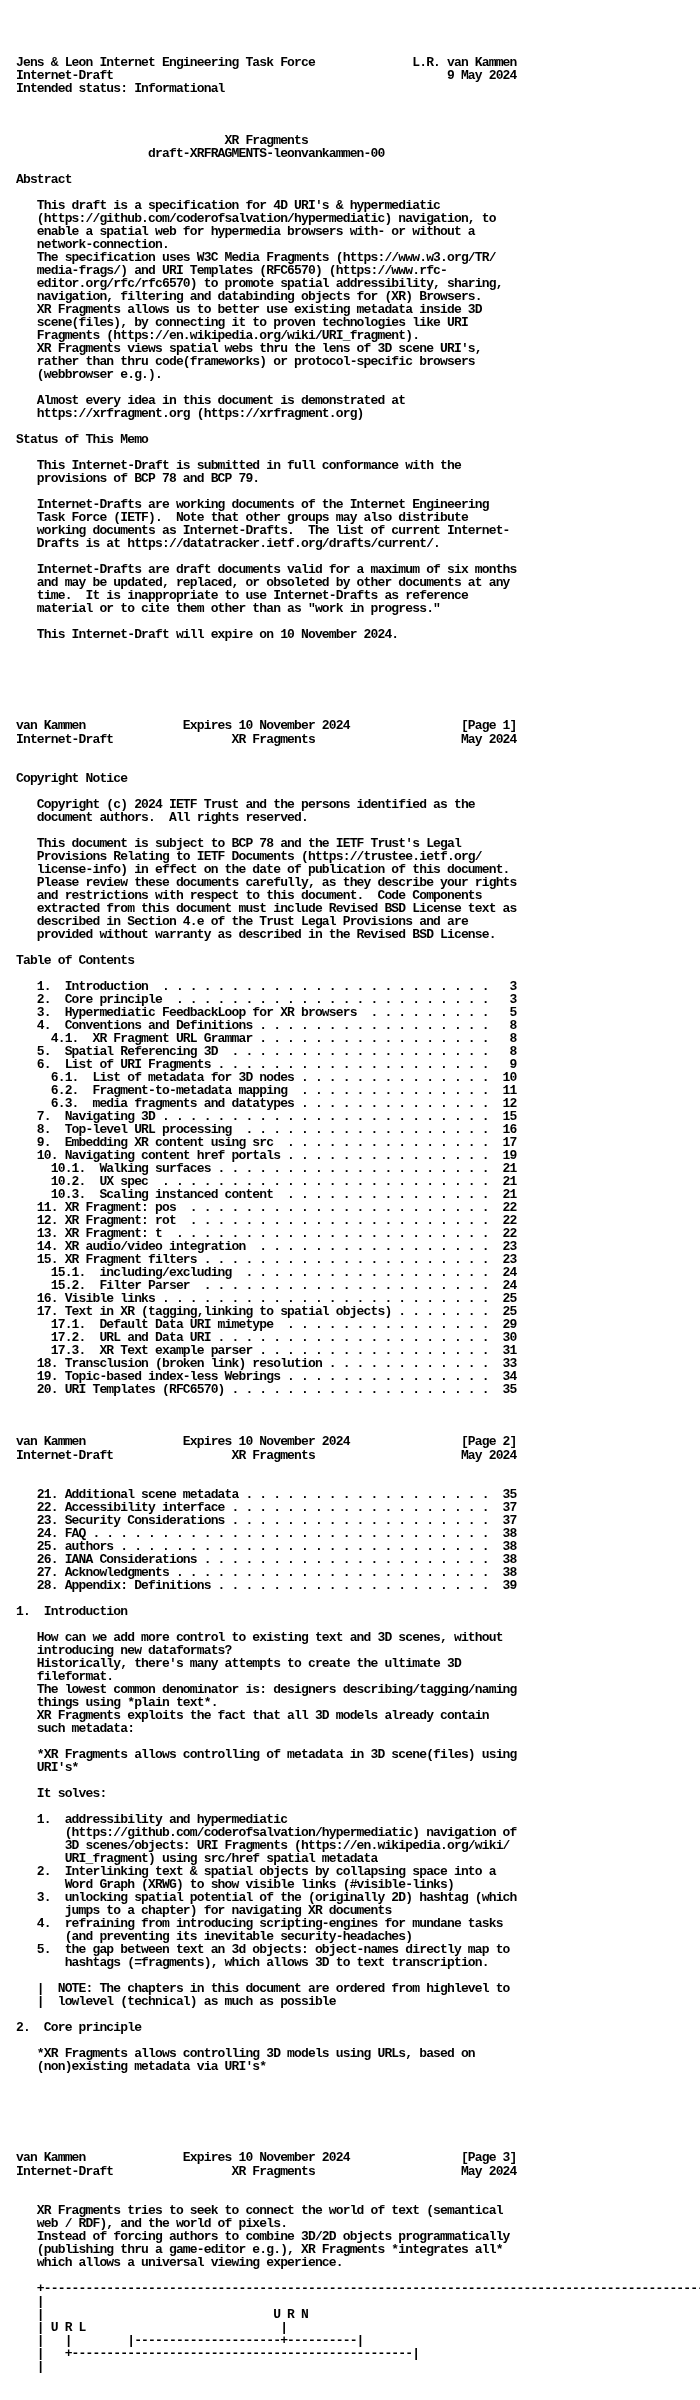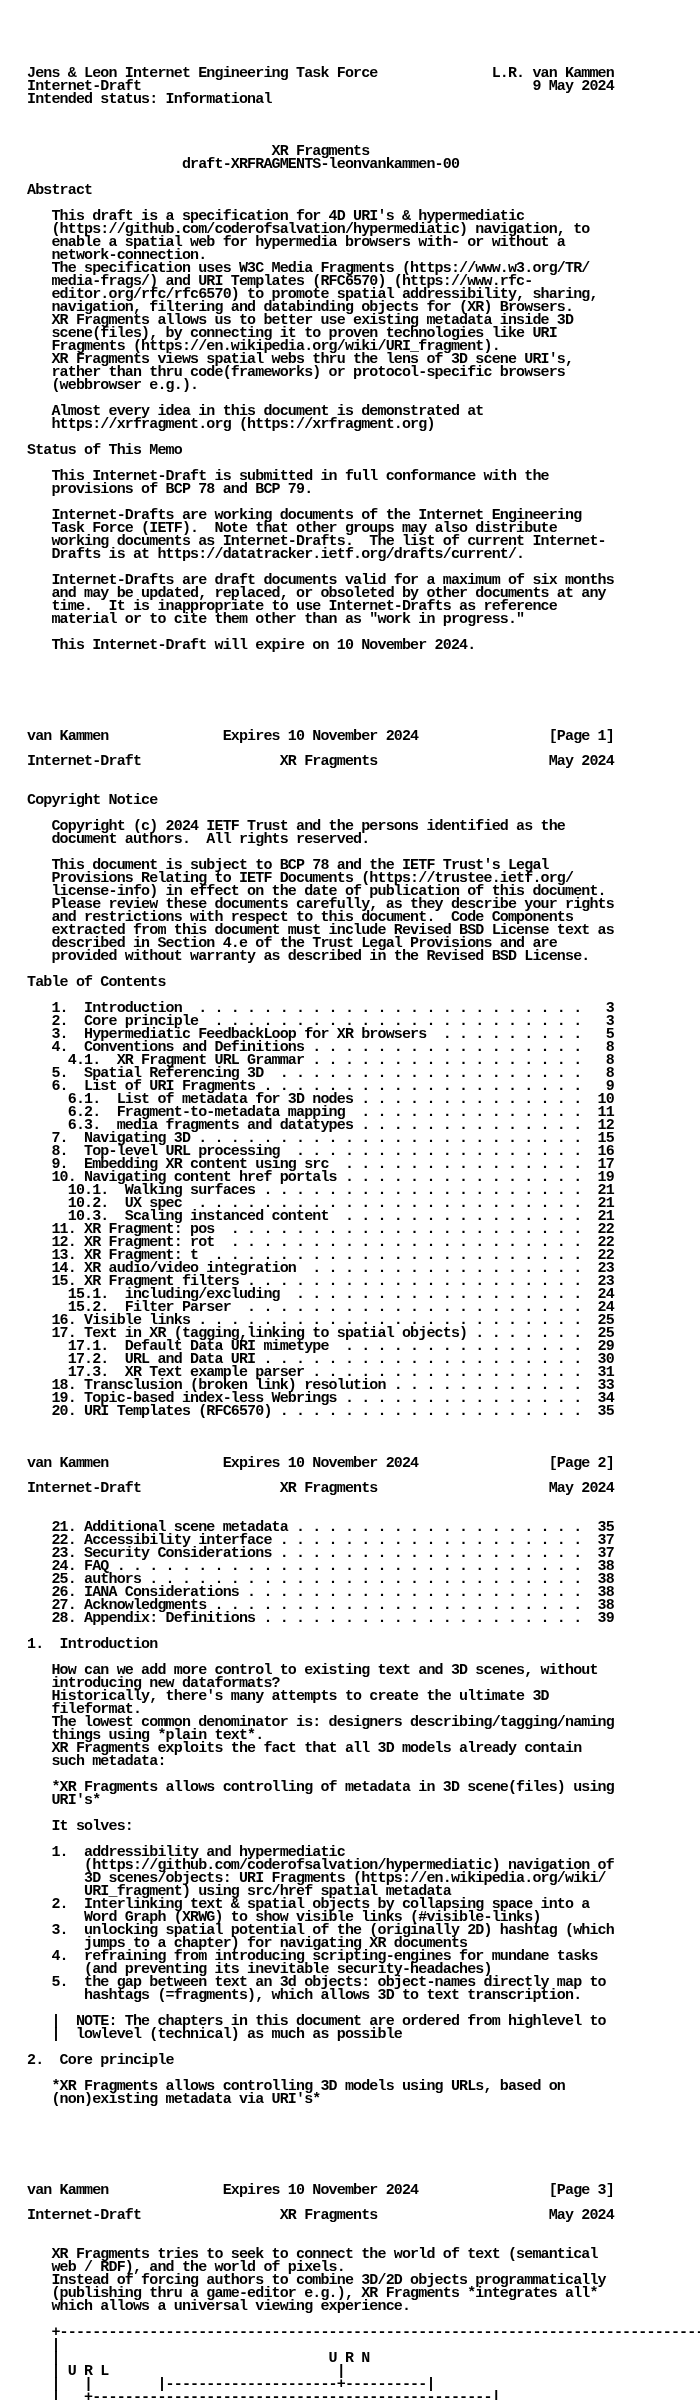--- a/index.html
+++ b/index.html
@@ -5,24 +5,24 @@
   html, body { margin: 0; padding: 0; background: #ffffff; }
   body {
     width: 700px;
     height: 2400px;
     overflow: hidden;
   }
   .doc {
     padding: 55px 0 0 15px;
   }
   pre.page {
-    margin: 12px;
+    margin: 1px;
     font-family: "Liberation Mono", "DejaVu Sans Mono", monospace;
     font-weight: bold;
-    font-size: 15px;
+    font-size: 13px;
     line-height: 13px;
     letter-spacing: -0.85px;
     color: #000000;
     white-space: pre;
   }
 </style>
 </head>
 <body>
 
 <div class="doc">

